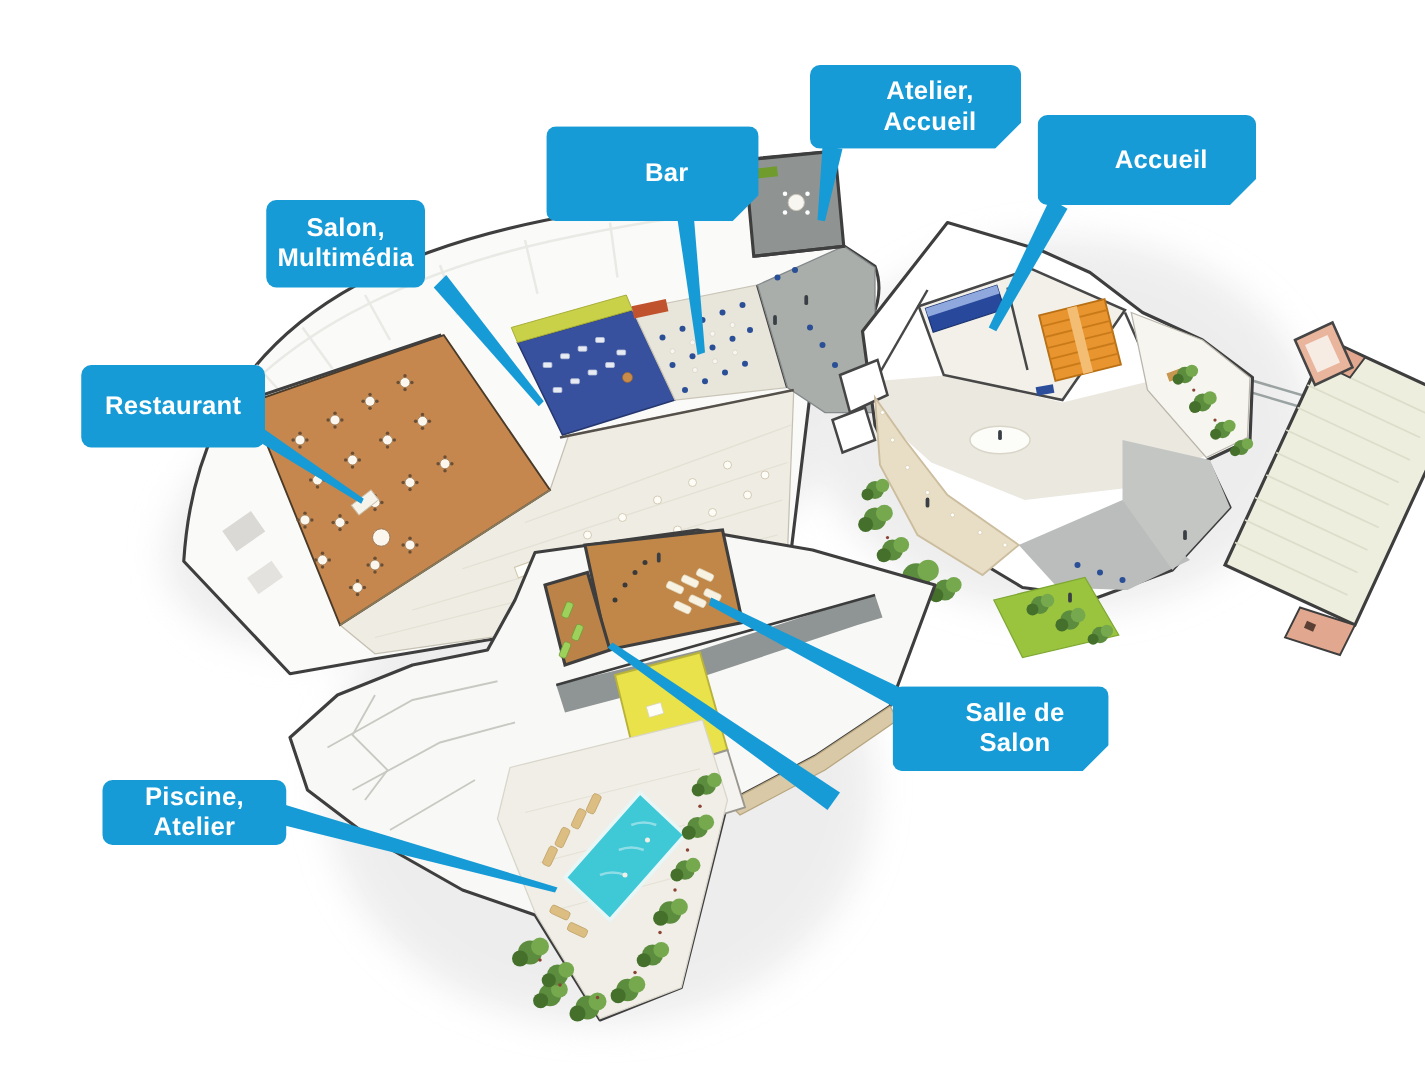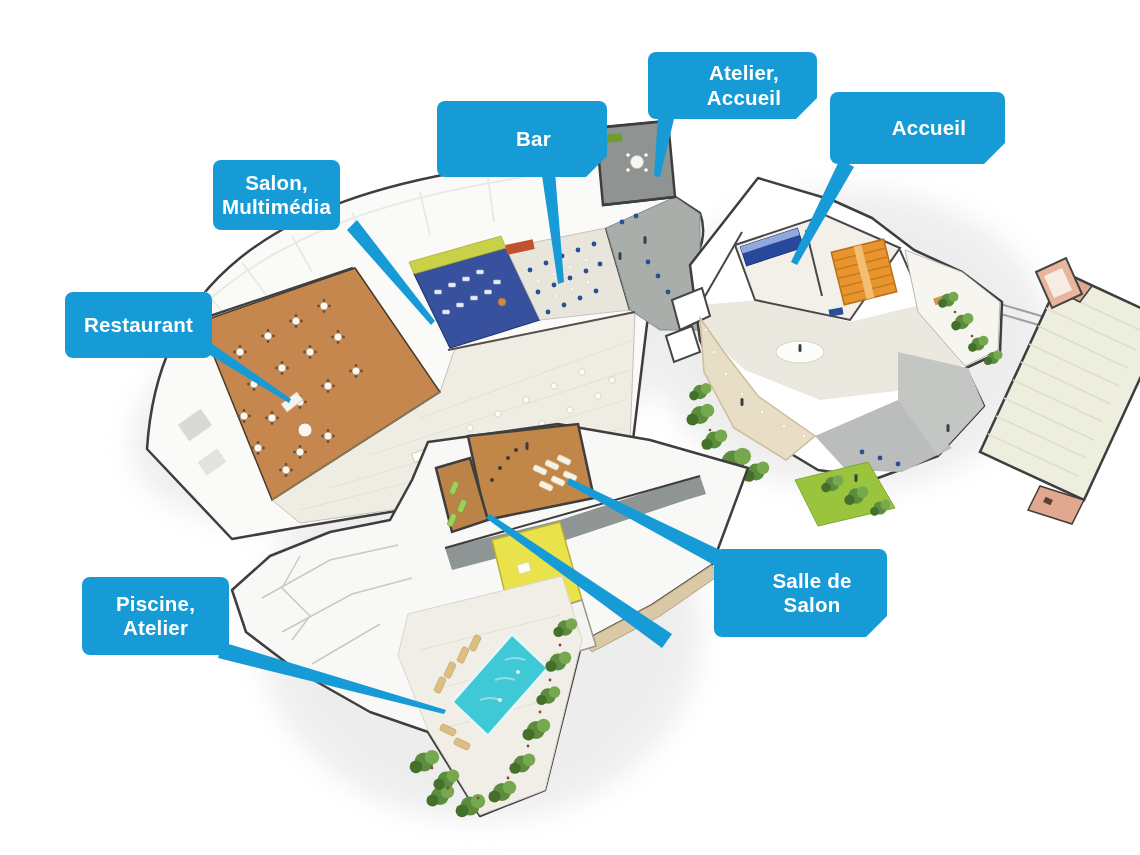--- a/index.html
+++ b/index.html
@@ -463,24 +463,24 @@
 <div class="label cut" style="left:648px;top:52px;width:146px;height:67px">
   <span>Atelier,</span>
   <span>Accueil</span>
 </div>
 
 <div class="label cut" style="left:830px;top:92px;width:152px;height:72px">
   <span>Accueil</span>
   <span></span>
 </div>
 
-<div class="label cut" style="left:714px;top:549px;width:150px;height:88px">
+<div class="label cut" style="left:714px;top:549px;width:150px;height:68px">
   <span>Salle de</span>
   <span>Salon</span>
 </div>
 
 
-<div class="label" style="left:82px;top:577px;width:147px;height:78px">
+<div class="label" style="left:82px;top:624px;width:147px;height:52px">
   <span>Piscine,</span>
   <span>Atelier</span>
 </div>
 
 </div>
 
 </body></html>

